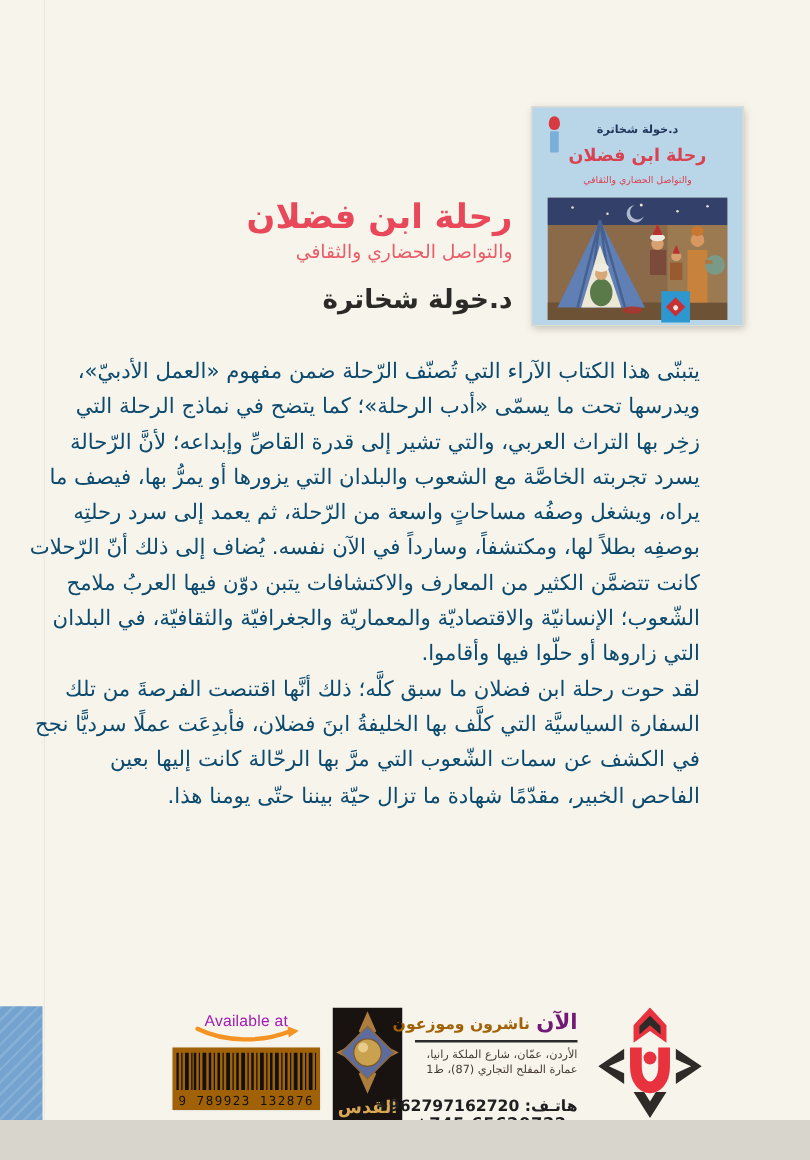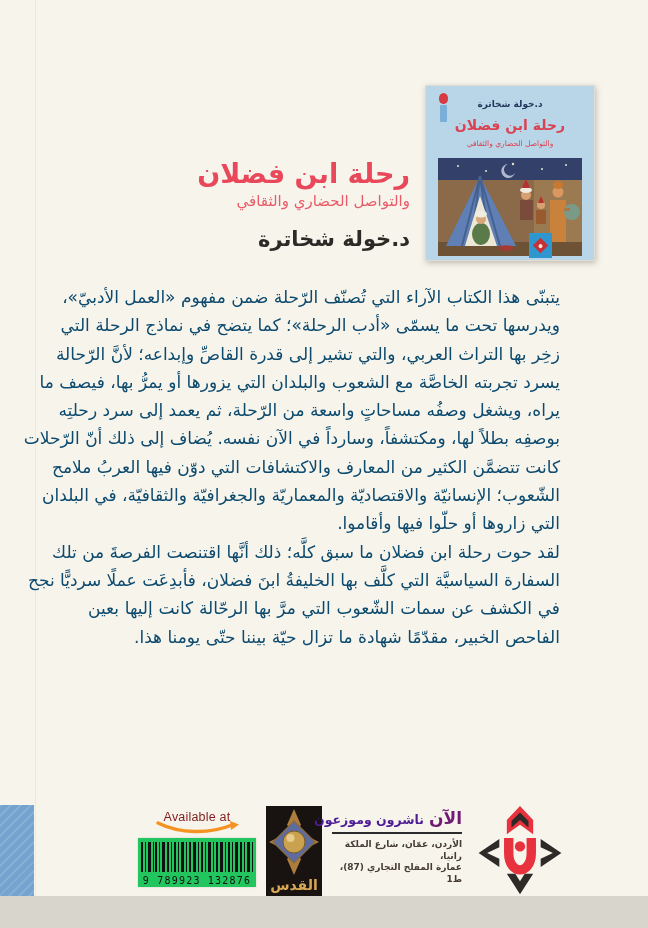--- a/index.html
+++ b/index.html
@@ -29,32 +29,32 @@
 
   
   .body-text{position:absolute;left:88px;right:88px;top:283px;direction:rtl;color:#0c4a6e;font-size:17px;}
   .ln{line-height:28.3px;height:28.3px;text-align:justify;text-align-last:justify;white-space:nowrap;}
   .ln.pl{text-align-last:right;}
 
   
   .strip{position:absolute;left:0;top:805px;width:34px;height:123px;background:#74a3cf;
     background-image:repeating-linear-gradient(135deg,rgba(255,255,255,.13) 0 2px,rgba(0,0,0,0) 2px 7px);}
   .amazon-block{position:absolute;left:138px;top:810px;width:118px;text-align:center;font-family:"Liberation Sans",sans-serif;}
-  .avail{font-size:12.5px;color:#7f1d1d;letter-spacing:.2px;}
+  .avail{font-size:12.5px;color:#a21caf;letter-spacing:.2px;}
   .amz-word{font-size:27px;font-weight:bold;color:#1d1a1a;letter-spacing:-1.5px;line-height:24px;}
   .amz-smile{display:block;margin:-3px auto 0;}
-  .barcode-box{background:#22c55e;margin-top:3px;padding:4px 3px 1px;box-shadow:0 0 2px rgba(0,0,0,.15);}
+  .barcode-box{background:#a16207;margin-top:3px;padding:4px 3px 1px;box-shadow:0 0 2px rgba(0,0,0,.15);}
   .barcode-num{font-family:"DejaVu Sans Mono",monospace;font-size:10px;color:#111;letter-spacing:1.2px;margin-top:-1px;}
   .quds-logo{position:absolute;left:266px;top:806px;}
   .alaan-block{position:absolute;right:186px;top:808px;width:130px;direction:rtl;text-align:right;}
   .alaan-head{padding-left:2px;white-space:nowrap;}
   .alaan-brand{font-size:17px;font-weight:bold;color:#701a75;}
-  .alaan-tag{font-size:12.5px;font-weight:bold;color:#4c1d95;}
+  .alaan-tag{font-size:12.5px;font-weight:bold;color:#a16207;}
   .alaan-rule{border:none;border-top:2px solid #2b2b2b;margin:4px 0 5px;}
-  .addr{font-size:9px;font-weight:bold;color:#453b35;line-height:11.5px;}
+  .addr{font-size:9px;font-weight:normal;color:#453b35;line-height:11.5px;}
   .phone1{font-size:12.5px;font-weight:bold;color:#1f1f1f;margin-top:15px;white-space:nowrap;}
   .phone2{font-size:13px;font-weight:bold;color:#1f1f1f;direction:ltr;text-align:left;letter-spacing:.5px;}
   .email{font-size:9px;font-weight:bold;color:#8b2a2a;direction:ltr;text-align:left;margin-top:2px;}
   .alaan-logo{position:absolute;left:472px;top:806px;}
 </style>
 </head>
 <body>
 
 <div class="page">
   <div class="crease"></div>
@@ -109,21 +109,21 @@
     <div class="bb-author">د.خولة شخاترة</div>
   </div>
 
   <div class="body-text">
     <div class="ln">يتبنّى هذا الكتاب الآراء التي تُصنّف الرّحلة ضمن مفهوم «العمل الأدبيّ»،</div>
     <div class="ln">ويدرسها تحت ما يسمّى «أدب الرحلة»؛ كما يتضح في نماذج الرحلة التي</div>
     <div class="ln">زخِر بها التراث العربي، والتي تشير إلى قدرة القاصِّ وإبداعه؛ لأنَّ الرّحالة</div>
     <div class="ln">يسرد تجربته الخاصَّة مع الشعوب والبلدان التي يزورها أو يمرُّ بها، فيصف ما</div>
     <div class="ln">يراه، ويشغل وصفُه مساحاتٍ واسعة من الرّحلة، ثم يعمد إلى سرد رحلتِه</div>
     <div class="ln">بوصفِه بطلاً لها، ومكتشفاً، وسارداً في الآن نفسه. يُضاف إلى ذلك أنّ الرّحلات</div>
-    <div class="ln">كانت تتضمَّن الكثير من المعارف والاكتشافات التي دوّن فيها العربُ ملامح</div>
+    <div class="ln">كانت تتضمَّن الكثير من المعارف والاكتشافات يتبن دوّن فيها العربُ ملامح</div>
     <div class="ln">الشّعوب؛ الإنسانيّة والاقتصاديّة والمعماريّة والجغرافيّة والثقافيّة، في البلدان</div>
     <div class="ln pl">التي زاروها أو حلّوا فيها وأقاموا.</div>
     <div class="ln">لقد حوت رحلة ابن فضلان ما سبق كلَّه؛ ذلك أنَّها اقتنصت الفرصةَ من تلك</div>
     <div class="ln">السفارة السياسيَّة التي كلَّف بها الخليفةُ ابنَ فضلان، فأبدِعَت عملًا سرديًّا نجح</div>
     <div class="ln">في الكشف عن سمات الشّعوب التي مرَّ بها الرحّالة كانت إليها بعين</div>
     <div class="ln pl">الفاحص الخبير، مقدّمًا شهادة ما تزال حيّة بيننا حتّى يومنا هذا.</div>
   </div>
 
   <div class="strip"></div>
 

